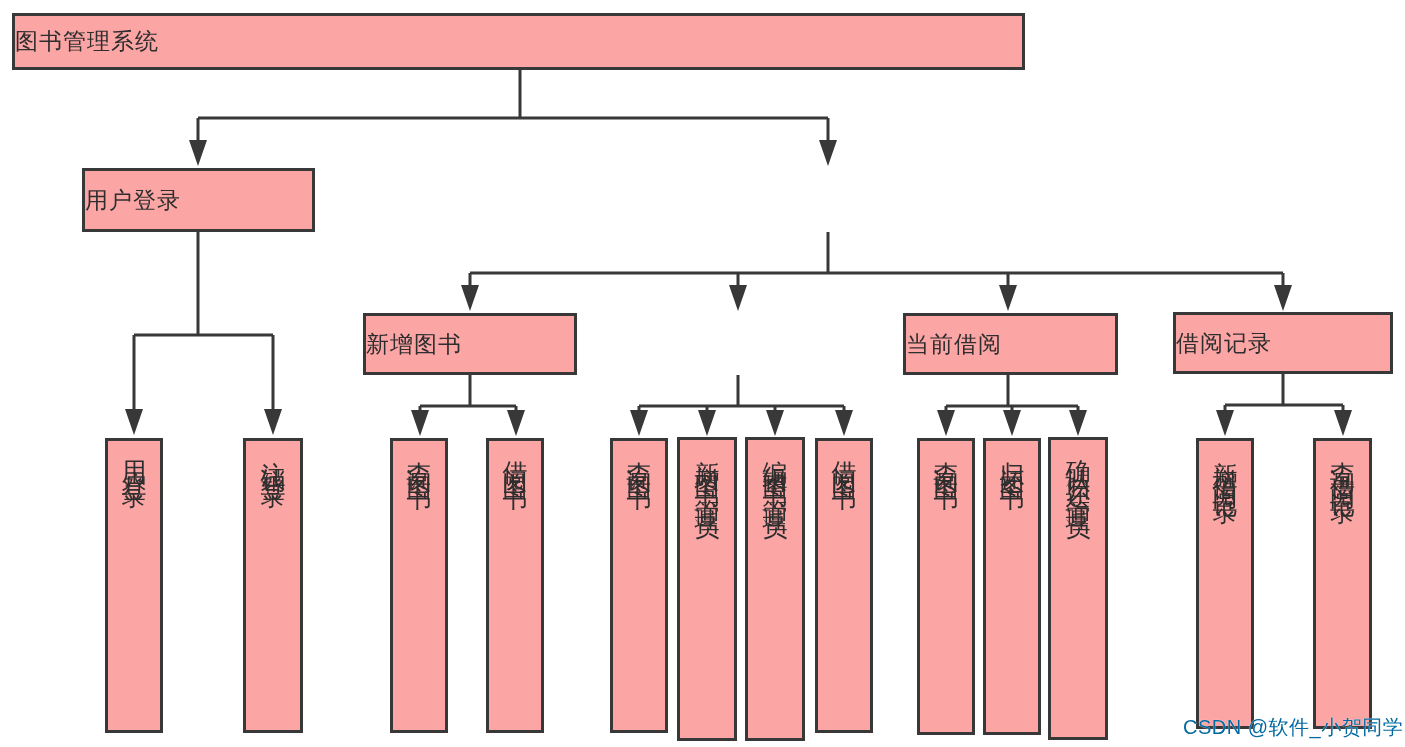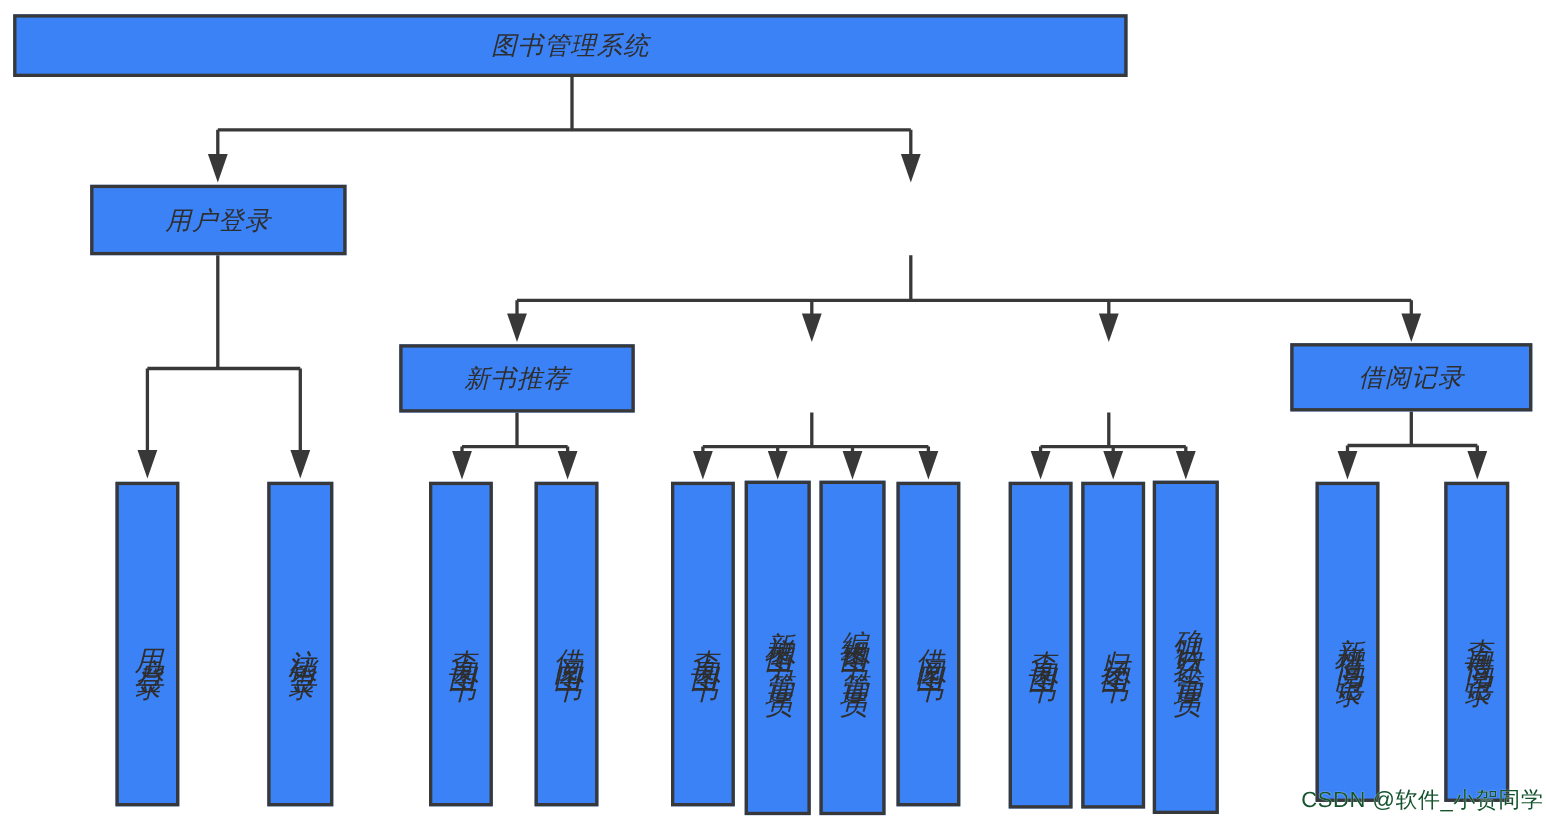--- a/index.html
+++ b/index.html
@@ -2,34 +2,33 @@
 <html><head>
 <meta charset="utf-8">
 <style>
   html,body{margin:0;padding:0;background:#ffffff;}
   .canvas{
     position:relative;width:1405px;height:747px;background:#ffffff;overflow:hidden;
     font-family:"Liberation Sans","DejaVu Sans",sans-serif;
   }
   svg.connectors{position:absolute;left:0;top:0;width:1405px;height:747px;z-index:1;}
   .node{
-    position:absolute;box-sizing:border-box;border:3px solid #383838;background:#3b82f6;
-    display:flex;align-items:center;justify-content:center;z-index:2;
+    position:absolute;box-sizing:border-box;border:3px solid #383838;background:#fca5a5;
+    display:flex;align-items:center;justify-content:flex-start;z-index:2;
     color:#2e2e2e;
-    font-style:italic;
   }
   .hnode{font-size:23px;letter-spacing:1px;}
   .vnode{
     font-size:25px;
     writing-mode:vertical-rl;text-orientation:mixed;letter-spacing:8px;
     line-height:1;white-space:nowrap;
   }
   .watermark{
     position:absolute;left:1183px;top:714px;width:220px;height:28px;z-index:3;
-    font-size:20px;color:#14532d;letter-spacing:0.5px;white-space:nowrap;
+    font-size:20px;color:#0369a1;letter-spacing:0.5px;white-space:nowrap;
     text-shadow:0 0 1px #ffffff;
   }
 </style>
 </head>
 <body>
 
 <div class="canvas">
 
   <svg class="connectors" viewBox="0 0 1405 747" xmlns="http://www.w3.org/2000/svg">
     <g stroke="#383838" stroke-width="3" fill="none">
@@ -78,21 +77,24 @@
 
   <div class="node hnode" style="left:12px;top:13px;width:1013px;height:57px">
     <span>图书管理系统</span>
   </div>
 
   <div class="node hnode" style="left:82px;top:168px;width:233px;height:64px">
     <span>用户登录</span>
   </div>
 
   <div class="node hnode" style="left:363px;top:313px;width:214px;height:62px">
-    <span>新书推荐</span>
+    <span>新增图书</span>
+  </div>
+  <div class="node hnode" style="left:903px;top:313px;width:215px;height:62px">
+    <span>当前借阅</span>
   </div>
   <div class="node hnode" style="left:1173px;top:312px;width:220px;height:62px">
     <span>借阅记录</span>
   </div>
 
   <div class="node vnode" style="left:105px;top:438px;width:58px;height:295px">
     <span>用户登录</span>
   </div>
   <div class="node vnode" style="left:243px;top:438px;width:60px;height:295px">
     <span>注销登录</span>

